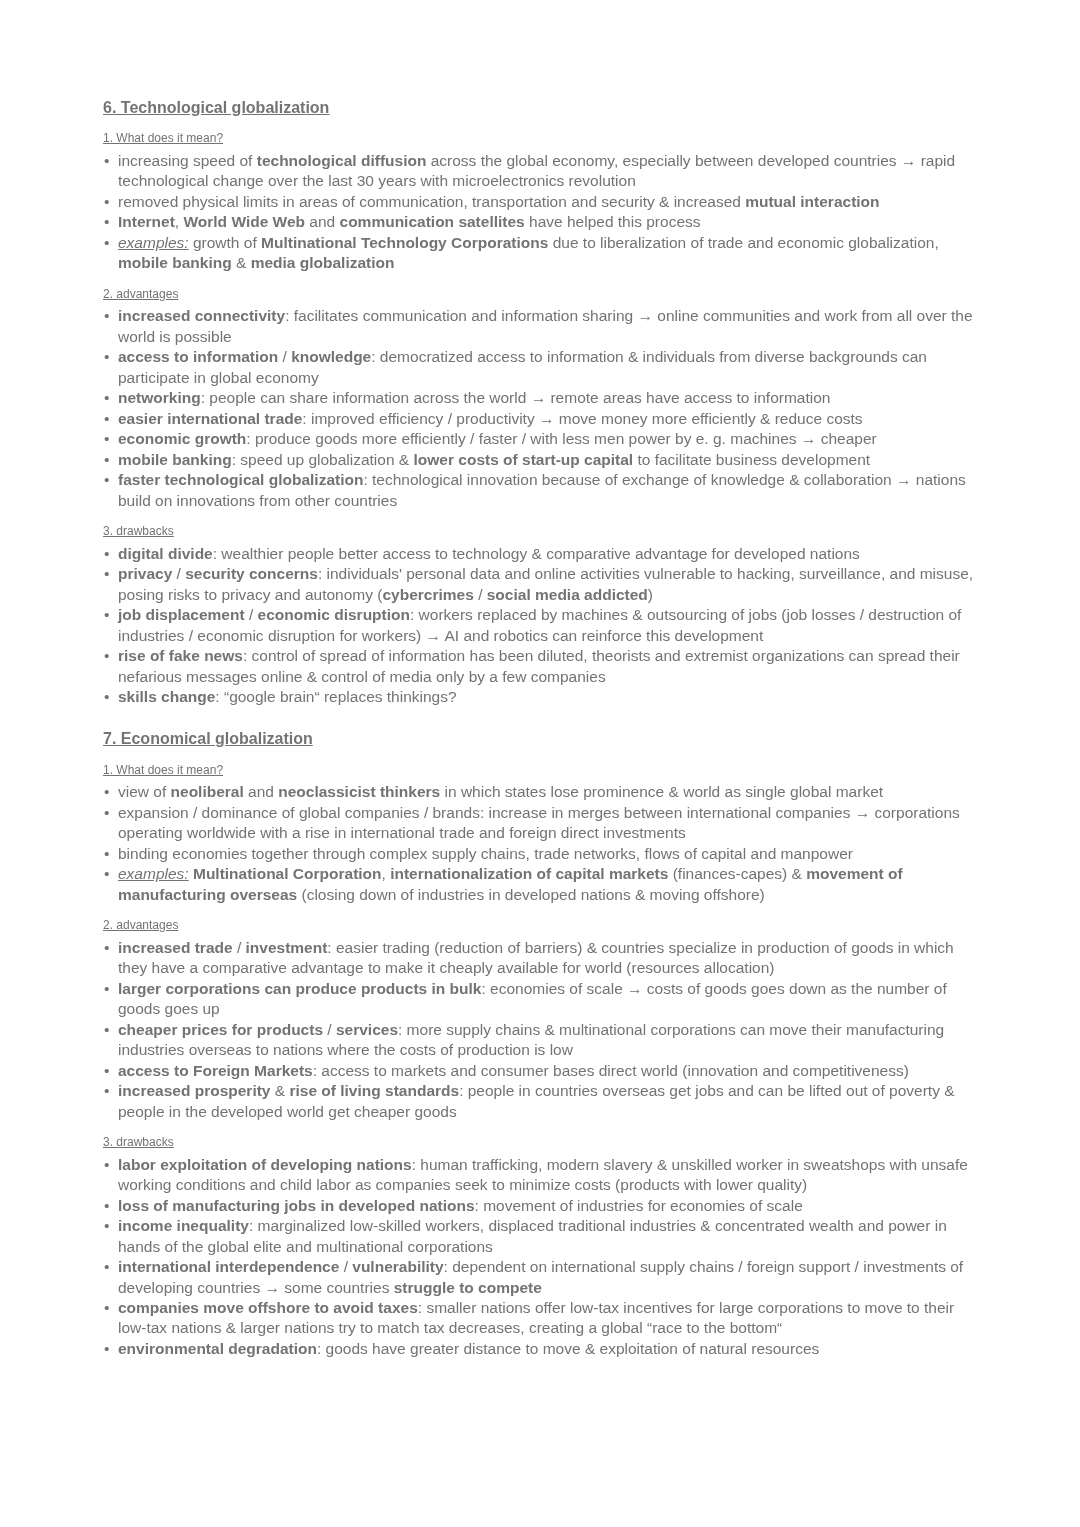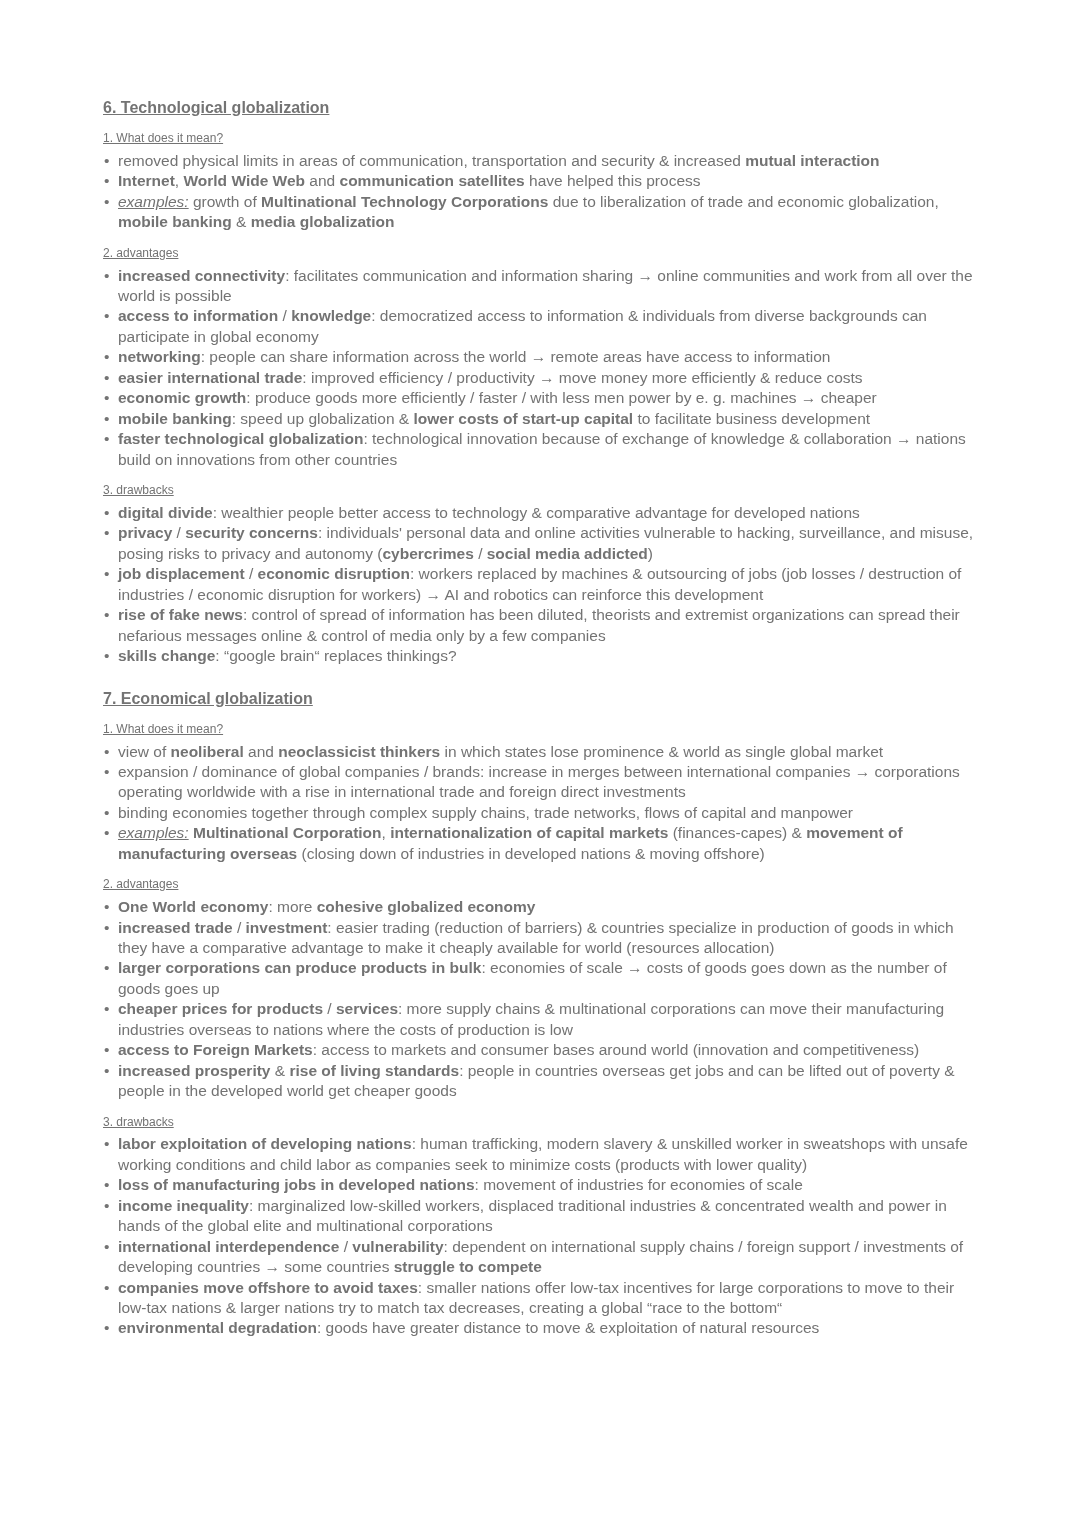--- a/index.html
+++ b/index.html
@@ -42,20 +42,21 @@
 </style>
 </head>
 <body>
 
 <main class="page" data-name="page">
   <div data-name="document-body">
       <section data-name="section">
         <h2 data-name="section-title">6. Technological globalization</h2>
         <h3 data-name="subsection-heading">1. What does it mean?</h3>
         <ul data-name="bullet-list">
+          <li data-name="bullet-item"><span data-name="text-segment">increasing speed of </span><span data-name="text-segment" class="b">technological diffusion</span><span data-name="text-segment"> across the global economy, especially between developed countries → rapid technological change over the last 30 years with microelectronics revolution</span></li>
           <li data-name="bullet-item"><span data-name="text-segment">removed physical limits in areas of communication, transportation and security &amp; increased </span><span data-name="text-segment" class="b">mutual interaction</span></li>
           <li data-name="bullet-item"><span data-name="text-segment" class="b">Internet</span><span data-name="text-segment">, </span><span data-name="text-segment" class="b">World Wide Web</span><span data-name="text-segment"> and </span><span data-name="text-segment" class="b">communication satellites</span><span data-name="text-segment"> have helped this process</span></li>
           <li data-name="bullet-item"><span data-name="text-segment" class="i u">examples:</span><span data-name="text-segment"> growth of </span><span data-name="text-segment" class="b">Multinational Technology Corporations</span><span data-name="text-segment"> due to liberalization of trade and economic globalization, </span><span data-name="text-segment" class="b">mobile banking</span><span data-name="text-segment"> &amp; </span><span data-name="text-segment" class="b">media globalization</span></li>
         </ul>
         <h3 data-name="subsection-heading">2. advantages</h3>
         <ul data-name="bullet-list">
           <li data-name="bullet-item"><span data-name="text-segment" class="b">increased connectivity</span><span data-name="text-segment">: facilitates communication and information sharing → online communities and work from all over the world is possible</span></li>
           <li data-name="bullet-item"><span data-name="text-segment" class="b">access to information</span><span data-name="text-segment"> / </span><span data-name="text-segment" class="b">knowledge</span><span data-name="text-segment">: democratized access to information &amp; individuals from diverse backgrounds can participate in global economy</span></li>
           <li data-name="bullet-item"><span data-name="text-segment" class="b">networking</span><span data-name="text-segment">: people can share information across the world → remote areas have access to information</span></li>
           <li data-name="bullet-item"><span data-name="text-segment" class="b">easier international trade</span><span data-name="text-segment">: improved efficiency / productivity → move money more efficiently &amp; reduce costs</span></li>
@@ -76,25 +77,24 @@
         <h2 data-name="section-title">7. Economical globalization</h2>
         <h3 data-name="subsection-heading">1. What does it mean?</h3>
         <ul data-name="bullet-list">
           <li data-name="bullet-item"><span data-name="text-segment">view of </span><span data-name="text-segment" class="b">neoliberal</span><span data-name="text-segment"> and </span><span data-name="text-segment" class="b">neoclassicist thinkers</span><span data-name="text-segment"> in which states lose prominence &amp; world as single global market</span></li>
           <li data-name="bullet-item"><span data-name="text-segment">expansion / dominance of global companies / brands: increase in merges between international companies → corporations operating worldwide with a rise in international trade and foreign direct investments</span></li>
           <li data-name="bullet-item"><span data-name="text-segment">binding economies together through complex supply chains, trade networks, flows of capital and manpower</span></li>
           <li data-name="bullet-item"><span data-name="text-segment" class="i u">examples:</span><span data-name="text-segment"> </span><span data-name="text-segment" class="b">Multinational Corporation</span><span data-name="text-segment">, </span><span data-name="text-segment" class="b">internationalization of capital markets</span><span data-name="text-segment"> (finances-capes) &amp; </span><span data-name="text-segment" class="b">movement of manufacturing overseas</span><span data-name="text-segment"> (closing down of industries in developed nations &amp; moving offshore)</span></li>
         </ul>
         <h3 data-name="subsection-heading">2. advantages</h3>
         <ul data-name="bullet-list">
-          <li data-name="bullet-item"><span data-name="text-segment" class="b">One World economy</span><span data-name="text-segment">: more </span><span data-name="text-segment" class="b">cohesive globalized economy</span></li>
           <li data-name="bullet-item"><span data-name="text-segment" class="b">increased trade</span><span data-name="text-segment"> / </span><span data-name="text-segment" class="b">investment</span><span data-name="text-segment">: easier trading (reduction of barriers) &amp; countries specialize in production of goods in which they have a comparative advantage to make it cheaply available for world (resources allocation)</span></li>
           <li data-name="bullet-item"><span data-name="text-segment" class="b">larger corporations can produce products in bulk</span><span data-name="text-segment">: economies of scale → costs of goods goes down as the number of goods goes up</span></li>
           <li data-name="bullet-item"><span data-name="text-segment" class="b">cheaper prices for products</span><span data-name="text-segment"> / </span><span data-name="text-segment" class="b">services</span><span data-name="text-segment">: more supply chains &amp; multinational corporations can move their manufacturing industries overseas to nations where the costs of production is low</span></li>
-          <li data-name="bullet-item"><span data-name="text-segment" class="b">access to Foreign Markets</span><span data-name="text-segment">: access to markets and consumer bases around world (innovation and competitiveness)</span></li>
+          <li data-name="bullet-item"><span data-name="text-segment" class="b">access to Foreign Markets</span><span data-name="text-segment">: access to markets and consumer bases direct world (innovation and competitiveness)</span></li>
           <li data-name="bullet-item"><span data-name="text-segment" class="b">increased prosperity</span><span data-name="text-segment"> &amp; </span><span data-name="text-segment" class="b">rise of living standards</span><span data-name="text-segment">: people in countries overseas get jobs and can be lifted out of poverty &amp; people in the developed world get cheaper goods</span></li>
         </ul>
         <h3 data-name="subsection-heading">3. drawbacks</h3>
         <ul data-name="bullet-list">
           <li data-name="bullet-item"><span data-name="text-segment" class="b">labor exploitation of developing nations</span><span data-name="text-segment">: human trafficking, modern slavery &amp; unskilled worker in sweatshops with unsafe working conditions and child labor as companies seek to minimize costs (products with lower quality)</span></li>
           <li data-name="bullet-item"><span data-name="text-segment" class="b">loss of manufacturing jobs in developed nations</span><span data-name="text-segment">: movement of industries for economies of scale</span></li>
           <li data-name="bullet-item"><span data-name="text-segment" class="b">income inequality</span><span data-name="text-segment">: marginalized low-skilled workers, displaced traditional industries &amp; concentrated wealth and power in hands of the global elite and multinational corporations</span></li>
           <li data-name="bullet-item"><span data-name="text-segment" class="b">international interdependence</span><span data-name="text-segment"> / </span><span data-name="text-segment" class="b">vulnerability</span><span data-name="text-segment">: dependent on international supply chains / foreign support / investments of developing countries → some countries </span><span data-name="text-segment" class="b">struggle to compete</span></li>
           <li data-name="bullet-item"><span data-name="text-segment" class="b">companies move offshore to avoid taxes</span><span data-name="text-segment">: smaller nations offer low-tax incentives for large corporations to move to their low-tax nations &amp; larger nations try to match tax decreases, creating a global “race to the bottom“</span></li>
           <li data-name="bullet-item"><span data-name="text-segment" class="b">environmental degradation</span><span data-name="text-segment">: goods have greater distance to move &amp; exploitation of natural resources</span></li>

